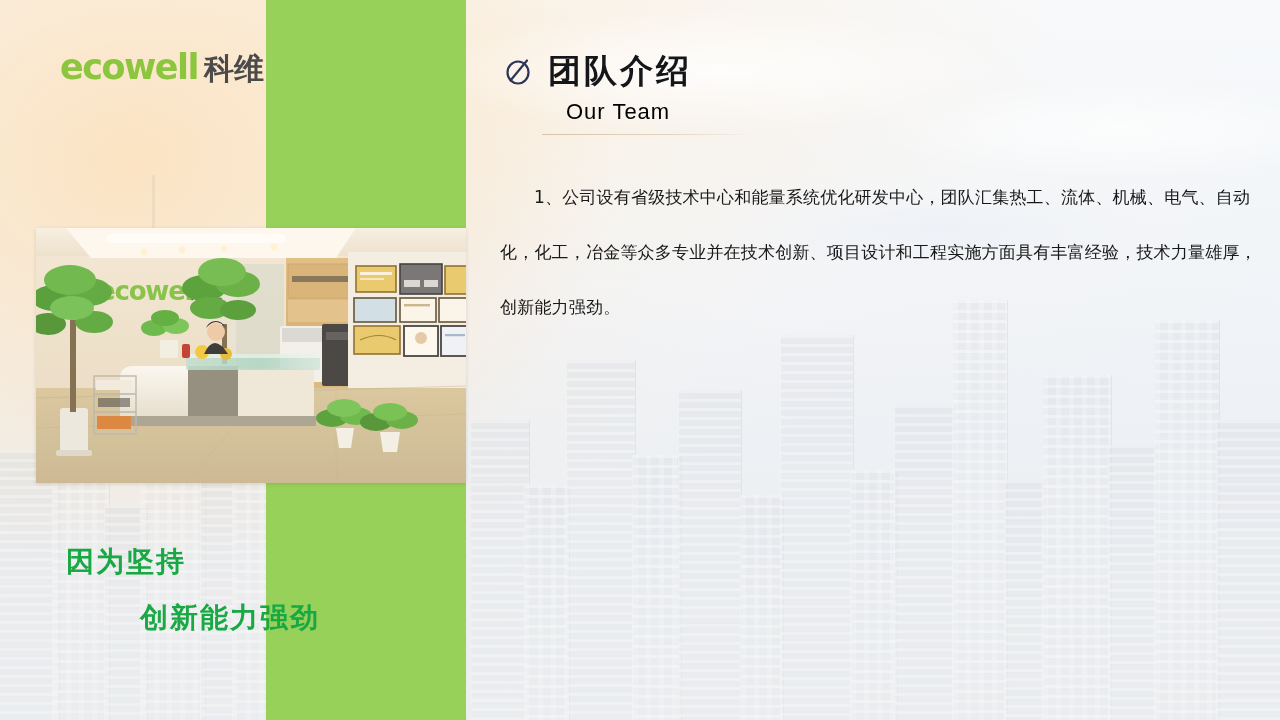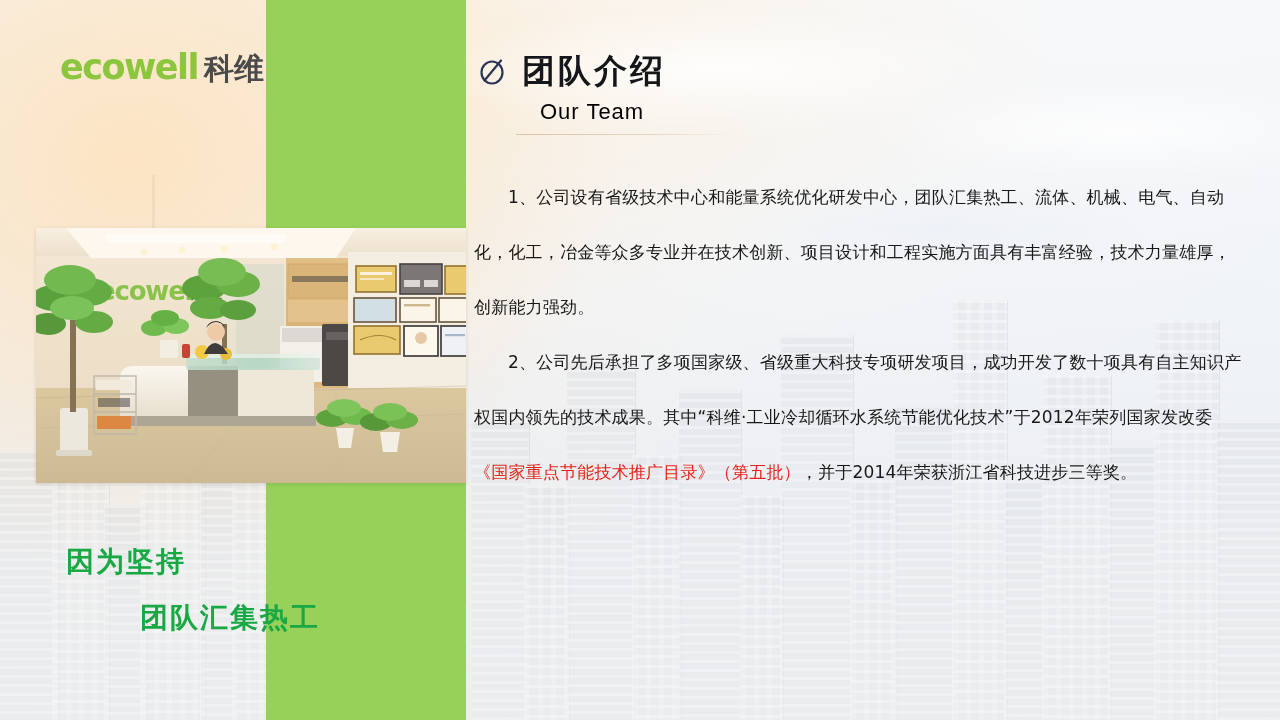--- a/index.html
+++ b/index.html
@@ -86,21 +86,21 @@
   
   .slogan {
     position:absolute; left:0; top:548px; width:514px; height:120px;
     font-family:"DejaVu Sans","Liberation Sans",sans-serif;
     color:#18a844; font-weight:700; font-size:28px; line-height:1.0;
   }
   .slogan-l1 { position:absolute; left:66px; top:0px; letter-spacing:2px; }
   .slogan-l2 { position:absolute; left:140px; top:56px; letter-spacing:2px; }
 
   
-  .content { position:absolute; left:440px; top:0; width:723px; height:720px; }
+  .content { position:absolute; left:466px; top:0; width:723px; height:720px; }
 
   .title-block { position:absolute; left:38px; top:54px; }
   .title-row { display:flex; align-items:center; gap:14px; }
   .title-icon { width:30px; height:30px; flex:0 0 30px; }
   .title-cn {
     font-family:"DejaVu Sans","Liberation Sans",sans-serif;
     font-size:33px; font-weight:700; color:#15161a; letter-spacing:3px; line-height:1;
   }
   .title-en {
     margin-top:12px; margin-left:62px;
@@ -320,40 +320,37 @@
         <ellipse cx="366" cy="192" rx="16" ry="9" fill="#5fae41"></ellipse>
         <ellipse cx="354" cy="184" rx="17" ry="9" fill="#6fbf50"></ellipse>
       </g>
 
       <rect x="0" y="0" width="430" height="255" fill="#ffd9a0" opacity=".08"></rect>
     </svg>
   </div>
 
   <div class="slogan">
     <div class="slogan-l1">因为坚持</div>
-    <div class="slogan-l2">团队汇集热工</div>
+    <div class="slogan-l2">创新能力强劲</div>
   </div>
 
   <div class="content">
 
     <div class="title-block">
       <div class="title-row">
         <span class="title-icon">
           <svg viewBox="0 0 30 30" xmlns="http://www.w3.org/2000/svg" aria-hidden="true">
             <ellipse cx="14" cy="16.5" rx="10.5" ry="11" fill="none" stroke="#2c3558" stroke-width="2.2"></ellipse>
             <line x1="6.5" y1="24.5" x2="23" y2="4.5" stroke="#2c3558" stroke-width="2.2" stroke-linecap="round"></line>
           </svg>
         </span>
         <span class="title-cn">团队介绍</span>
       </div>
       <div class="title-en">Our  Team</div>
       <div class="title-rule"></div>
     </div>
 
     <div class="body-text">
       <p class="para">1、公司设有省级技术中心和能量系统优化研发中心，团队汇集热工、流体、机械、电气、自动化，化工，冶金等众多专业并在技术创新、项目设计和工程实施方面具有丰富经验，技术力量雄厚，创新能力强劲。</p>
-      <p class="para">
-        <span>2、公司先后承担了多项国家级、省级重大科技专项研发项目，成功开发了数十项具有自主知识产权国内领先的技术成果。其中“科维·工业冷却循环水系统节能优化技术”于2012年荣列国家发改委</span><span class="hl-red">《国家重点节能技术推广目录》（第五批）</span><span>，并于2014年荣获浙江省科技进步三等奖。</span>
-      </p>
     </div>
 
   </div>
 </div>
 
 </body></html>

